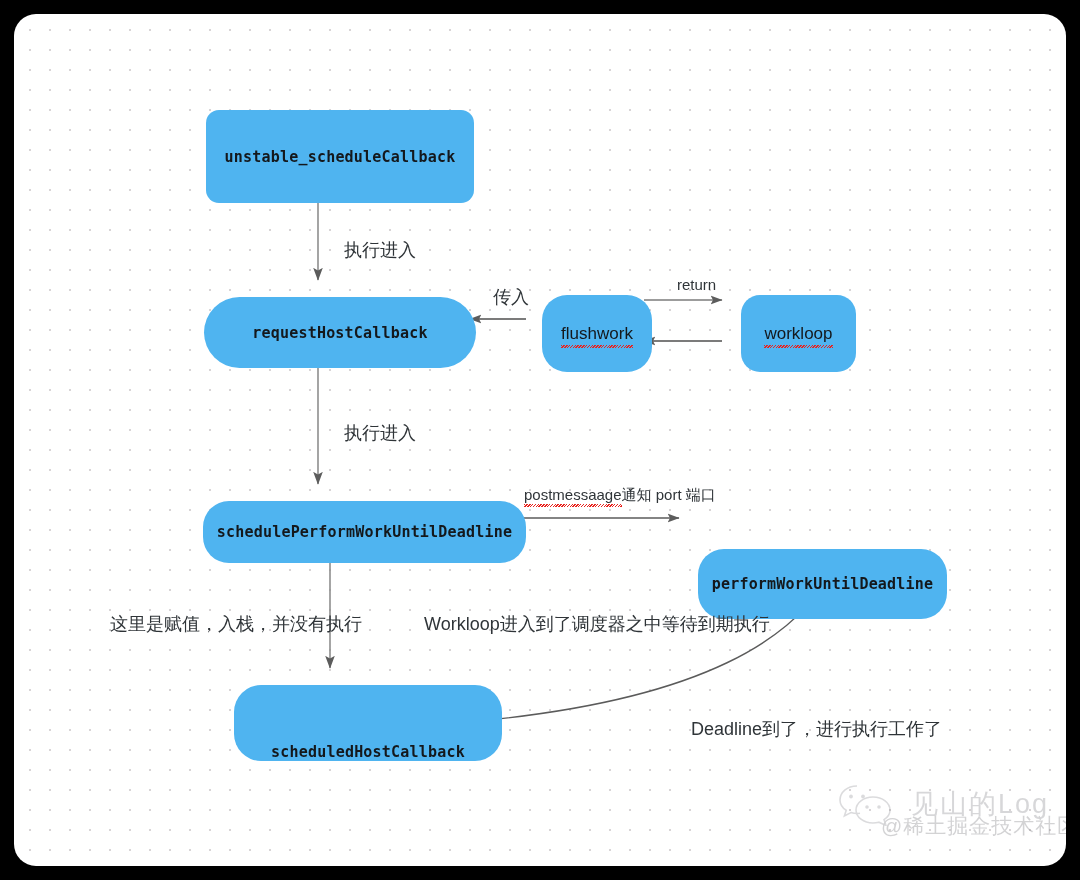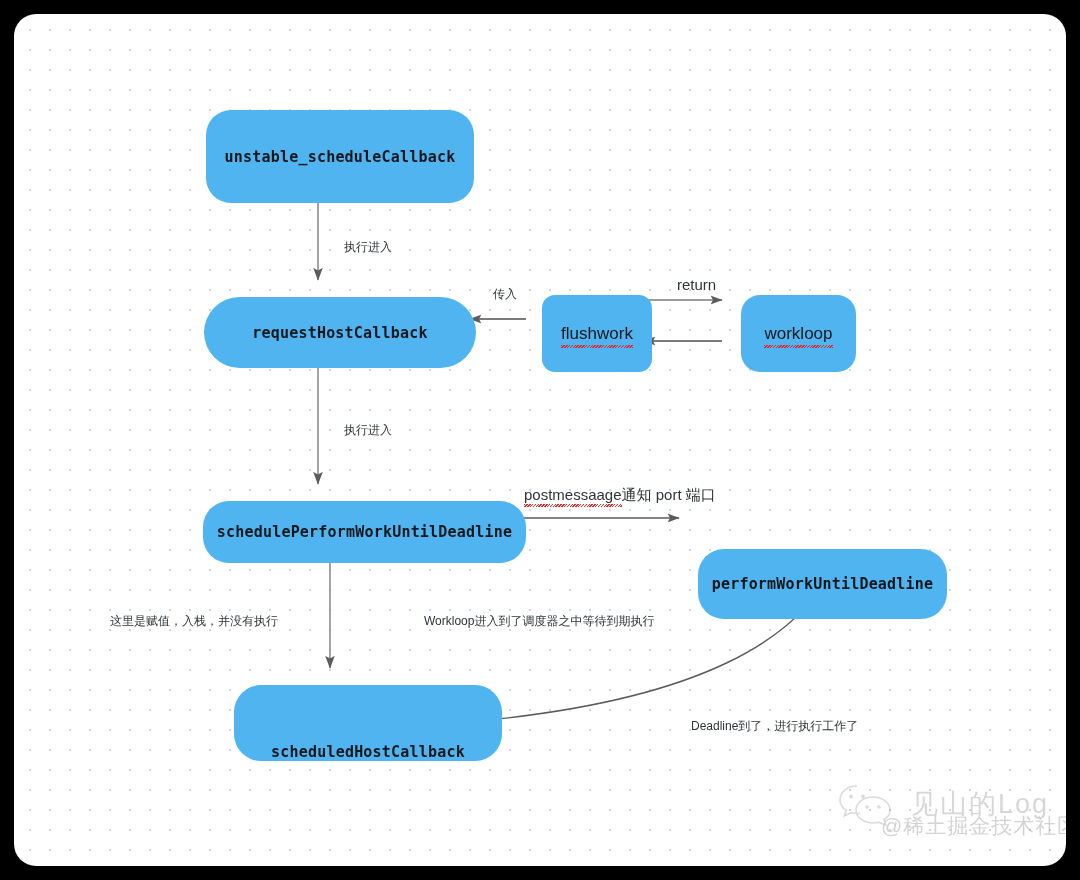--- a/index.html
+++ b/index.html
@@ -78,38 +78,38 @@
     right: 0;
     bottom: -4px;
     height: 3px;
     background-image: repeating-linear-gradient(
         135deg,
         #e8221d 0px, #e8221d 1px,
         rgba(255,255,255,0) 1px, rgba(255,255,255,0) 2px);
   }
 
   
-  #node-unstable          { left: 192px; top: 96px;  width: 268px; height: 93px;  border-radius: 25px; }
+  #node-unstable          { left: 192px; top: 96px;  width: 268px; height: 93px;  border-radius: 13px; }
   #node-requesthost       { left: 190px; top: 283px; width: 272px; height: 71px;  border-radius: 36px; }
-  #node-flushwork         { left: 528px; top: 281px; width: 110px; height: 77px;  border-radius: 13px; }
+  #node-flushwork         { left: 528px; top: 281px; width: 110px; height: 77px;  border-radius: 25px; }
   #node-workloop          { left: 727px; top: 281px; width: 115px; height: 77px;  border-radius: 19px; }
   #node-scheduleperform   { left: 189px; top: 487px; width: 323px; height: 62px;  border-radius: 26px; }
   #node-performwork       { left: 684px; top: 487px; width: 249px; height: 70px;  border-radius: 26px; margin-top: 48px; }
   #node-scheduledhost     { left: 220px; top: 671px; width: 268px; height: 76px;  border-radius: 27px; align-items: flex-end; }
 
   
   .edge-label {
     position: absolute;
     color: #2f3438;
     font-family: "Liberation Sans", sans-serif;
     font-size: 15px;
     white-space: nowrap;
     line-height: 1.2;
   }
-  .edge-label.cn { font-size: 12px; }
+  .edge-label.cn { font-size: 18px; }
   .edge-label .squig {
     position: relative;
     display: inline-block;
   }
   .edge-label .squig::after {
     content: "";
     position: absolute;
     left: 0;
     right: 0;
     bottom: -3px;

